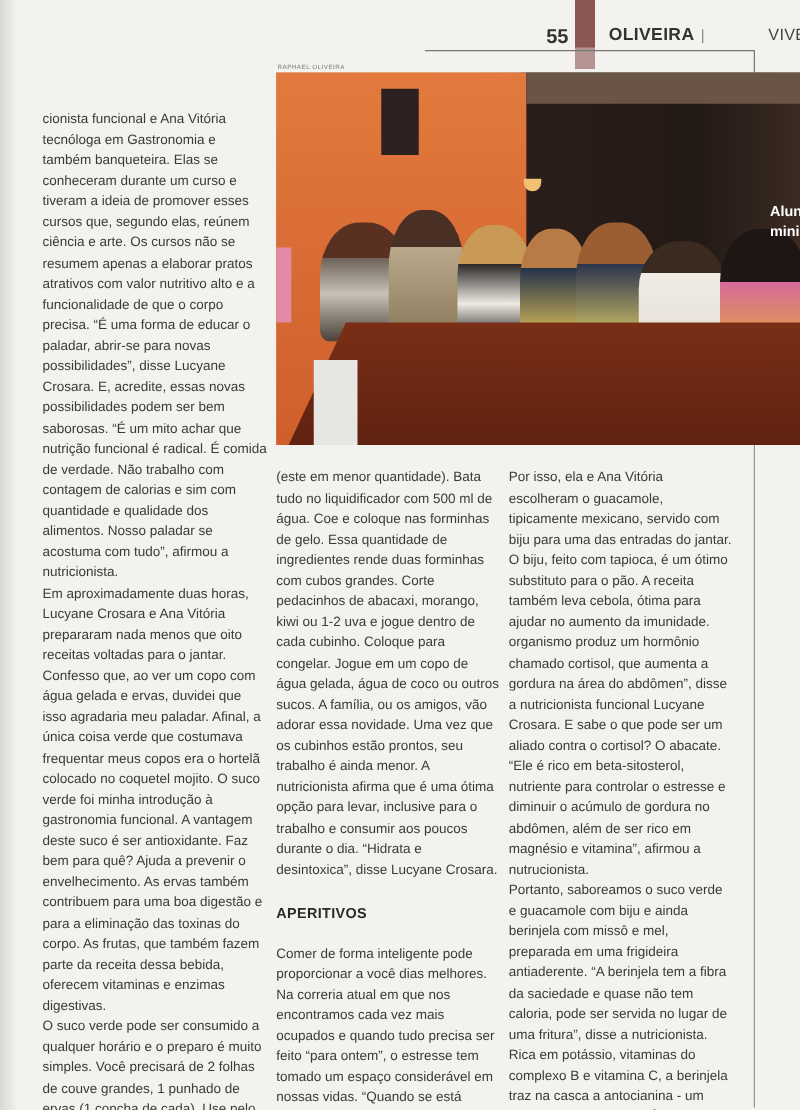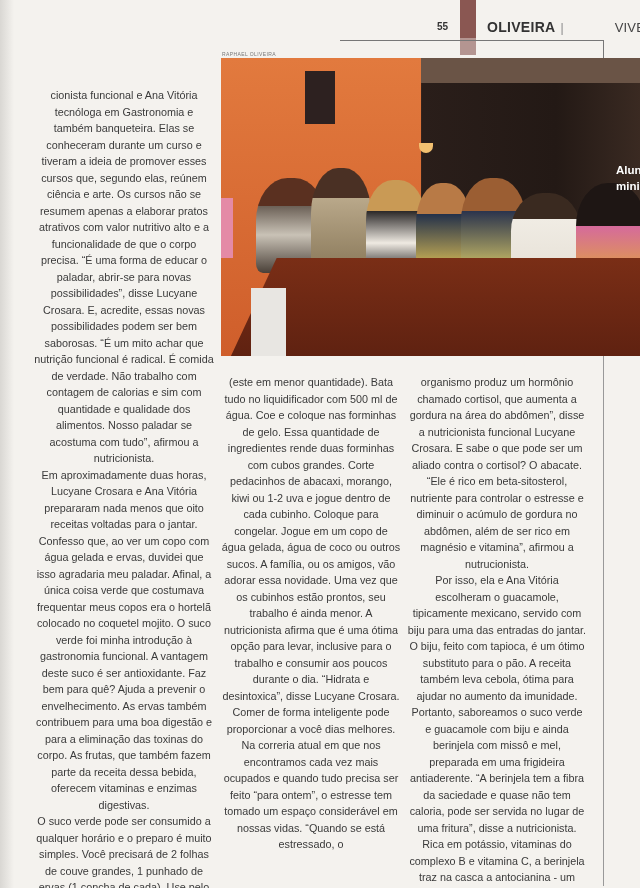--- a/index.html
+++ b/index.html
@@ -1,18 +1,18 @@
 <!DOCTYPE html>
 <html><head>
 <meta charset="utf-8">
 <style>
   html,body{margin:0;padding:0;}
   body{width:640px;height:888px;background:#f4f2ee;position:relative;overflow:hidden;font-family:"Liberation Sans",sans-serif;color:#2b2b2b;}
   .leftshade{position:absolute;left:0;top:0;width:14px;height:888px;background:linear-gradient(to right,#d9d7d3,#f4f2ee);}
-  .pagenum{position:absolute;left:437px;top:21px;font-size:10px;font-weight:bold;color:#333;}
+  .pagenum{position:absolute;left:437px;top:21px;font-size:16px;font-weight:bold;color:#333;}
   .brandbar{position:absolute;left:460px;top:0;width:16px;height:55px;background:#8a5752;}
   .brandbar .fade{position:absolute;left:0;top:38px;width:16px;height:17px;background:#b49591;}
   .brand{position:absolute;left:487px;top:19px;font-size:14px;color:#333;white-space:nowrap;}
   .brand b{font-weight:900;letter-spacing:0.3px;}
   .brand .sep{color:#888;margin:0 5px;font-size:12px;}
   .brand .sec{font-size:13px;color:#444;letter-spacing:0.2px;margin-left:46px;}
   .topline{position:absolute;left:340px;top:40px;width:264px;height:1px;background:#777;}
   .vline-top{position:absolute;left:603px;top:40px;width:1px;height:18px;background:#777;}
   .credit{position:absolute;left:222px;top:51px;font-size:5px;color:#777;letter-spacing:0.4px;}
   .photo{position:absolute;left:221px;top:58px;width:419px;height:298px;overflow:hidden;
@@ -21,21 +21,21 @@
   .photo .speaker{position:absolute;left:84px;top:13px;width:30px;height:53px;background:#2d2120;}
   .photo .ceiling{position:absolute;left:200px;top:0;width:219px;height:25px;background:#6a5446;}
   .photo .table{position:absolute;left:30px;top:200px;width:420px;height:110px;background:linear-gradient(#7a2e16,#5c2010);transform:skewX(-25deg);}
   .photo .people{position:absolute;left:35px;top:110px;width:390px;height:110px;}
   .photo .p{position:absolute;border-radius:45% 45% 10% 10%;}
   .photo .light{position:absolute;left:198px;top:85px;width:14px;height:10px;background:#f2c070;border-radius:0 0 7px 7px;}
   .photo .device{position:absolute;left:30px;top:230px;width:35px;height:68px;background:#e8e6e2;}
   .photo .leftedge{position:absolute;left:0;top:140px;width:12px;height:60px;background:#e48aa6;}
   .caption{position:absolute;left:395px;top:104px;font-size:11.5px;font-weight:bold;color:#fff;line-height:16px;width:200px;}
   .col{position:absolute;font-size:10.8px;line-height:16.5px;color:#3a3a3a;}
-  .col p{margin:0;text-align:center;}
+  .col p{margin:0;}
   .c1{left:34px;top:87px;width:180px;}
   .c2{left:221px;top:374px;width:180px;}
   .c3{left:407px;top:374px;width:180px;}
   .subhead{font-weight:900;font-size:11.5px;color:#2a2a2a;letter-spacing:0.3px;margin:19px 0 15px 0 !important;}
   .vline-mid{position:absolute;left:603px;top:356px;width:1px;height:530px;background:#999;}
 </style>
 </head>
 <body>
 
 <div class="leftshade"></div>
@@ -78,20 +78,21 @@
 <div class="vline-mid"></div>
 
 <div class="col c1">
   <p>cionista funcional e Ana Vitória tecnóloga em Gastronomia e também banqueteira. Elas se conheceram durante um curso e tiveram a ideia de promover esses cursos que, segundo elas, reúnem ciência e arte. Os cursos não se resumem apenas a elaborar pratos atrativos com valor nutritivo alto e a funcionalidade de que o corpo precisa. “É uma forma de educar o paladar, abrir-se para novas possibilidades”, disse Lucyane Crosara. E, acredite, essas novas possibilidades podem ser bem saborosas. “É um mito achar que nutrição funcional é radical. É comida de verdade.  Não trabalho com contagem de calorias e sim com quantidade e qualidade dos alimentos. Nosso paladar se acostuma com tudo”, afirmou a nutricionista.</p>
   <p>Em aproximadamente duas horas, Lucyane Crosara e Ana Vitória prepararam nada menos que oito receitas voltadas para o jantar. Confesso que, ao ver um copo com água gelada e ervas, duvidei que isso agradaria meu paladar. Afinal, a única coisa verde que costumava frequentar meus copos era o hortelã colocado no coquetel mojito. O suco verde foi minha introdução à gastronomia funcional. A vantagem deste suco é ser antioxidante. Faz bem para quê? Ajuda a prevenir o envelhecimento. As ervas também contribuem para uma boa digestão e para a eliminação das toxinas do corpo. As frutas, que também fazem parte da receita dessa bebida, oferecem vitaminas e enzimas digestivas.</p>
   <p>O suco verde pode ser consumido a qualquer horário e o preparo é muito simples. Você precisará de 2 folhas de couve grandes, 1 punhado de ervas (1 concha de cada). Use pelo menos dois tipos (salsinha, hortelã, manjericão, erva-cidreira e alecrim</p>
 </div>
 
 <div class="col c2">
   <p>(este em menor quantidade). Bata tudo no liquidificador com 500 ml de água. Coe e coloque nas forminhas de gelo. Essa quantidade de ingredientes rende duas forminhas com cubos grandes. Corte pedacinhos de abacaxi, morango, kiwi ou 1-2 uva e jogue dentro de cada cubinho. Coloque para congelar. Jogue em um copo de água gelada, água de coco ou outros sucos. A família, ou os amigos, vão adorar essa novidade. Uma vez que os cubinhos estão prontos, seu trabalho é ainda menor. A nutricionista afirma que é uma ótima opção para levar, inclusive para o trabalho e consumir aos poucos durante o dia. “Hidrata e desintoxica”, disse Lucyane Crosara.</p>
+  <p class="subhead">APERITIVOS</p>
   <p>Comer de forma inteligente pode proporcionar a você dias melhores. Na correria atual em que nos encontramos cada vez mais ocupados e quando tudo precisa ser feito “para ontem”, o estresse tem tomado um espaço considerável em nossas vidas. “Quando se está estressado, o</p>
 </div>
 
 <div class="col c3">
+  <p>Por isso, ela e Ana Vitória escolheram o guacamole, tipicamente mexicano, servido com biju para uma das entradas do jantar. O biju, feito com tapioca, é um ótimo substituto para o pão. A receita também leva cebola, ótima para ajudar no aumento da imunidade.</p>
   <p>organismo produz um hormônio chamado cortisol, que aumenta a gordura na área do abdômen”, disse a nutricionista funcional Lucyane Crosara. E sabe o que pode ser um aliado contra o cortisol? O abacate. “Ele é rico em beta-sitosterol, nutriente para controlar o estresse e diminuir o acúmulo de gordura no abdômen, além de ser rico em magnésio e vitamina”, afirmou a nutrucionista.</p>
-  <p>Por isso, ela e Ana Vitória escolheram o guacamole, tipicamente mexicano, servido com biju para uma das entradas do jantar. O biju, feito com tapioca, é um ótimo substituto para o pão. A receita também leva cebola, ótima para ajudar no aumento da imunidade.</p>
   <p>Portanto, saboreamos o suco verde e guacamole com biju e ainda berinjela com missô e mel, preparada em uma frigideira antiaderente.  “A berinjela tem a fibra da saciedade e quase não tem caloria, pode ser servida no lugar de uma fritura”, disse a nutricionista. Rica em potássio, vitaminas do complexo B e vitamina C, a berinjela traz na casca a antocianina - um poderoso antioxidante. É tam-</p>
 </div>
 
 </body></html>

